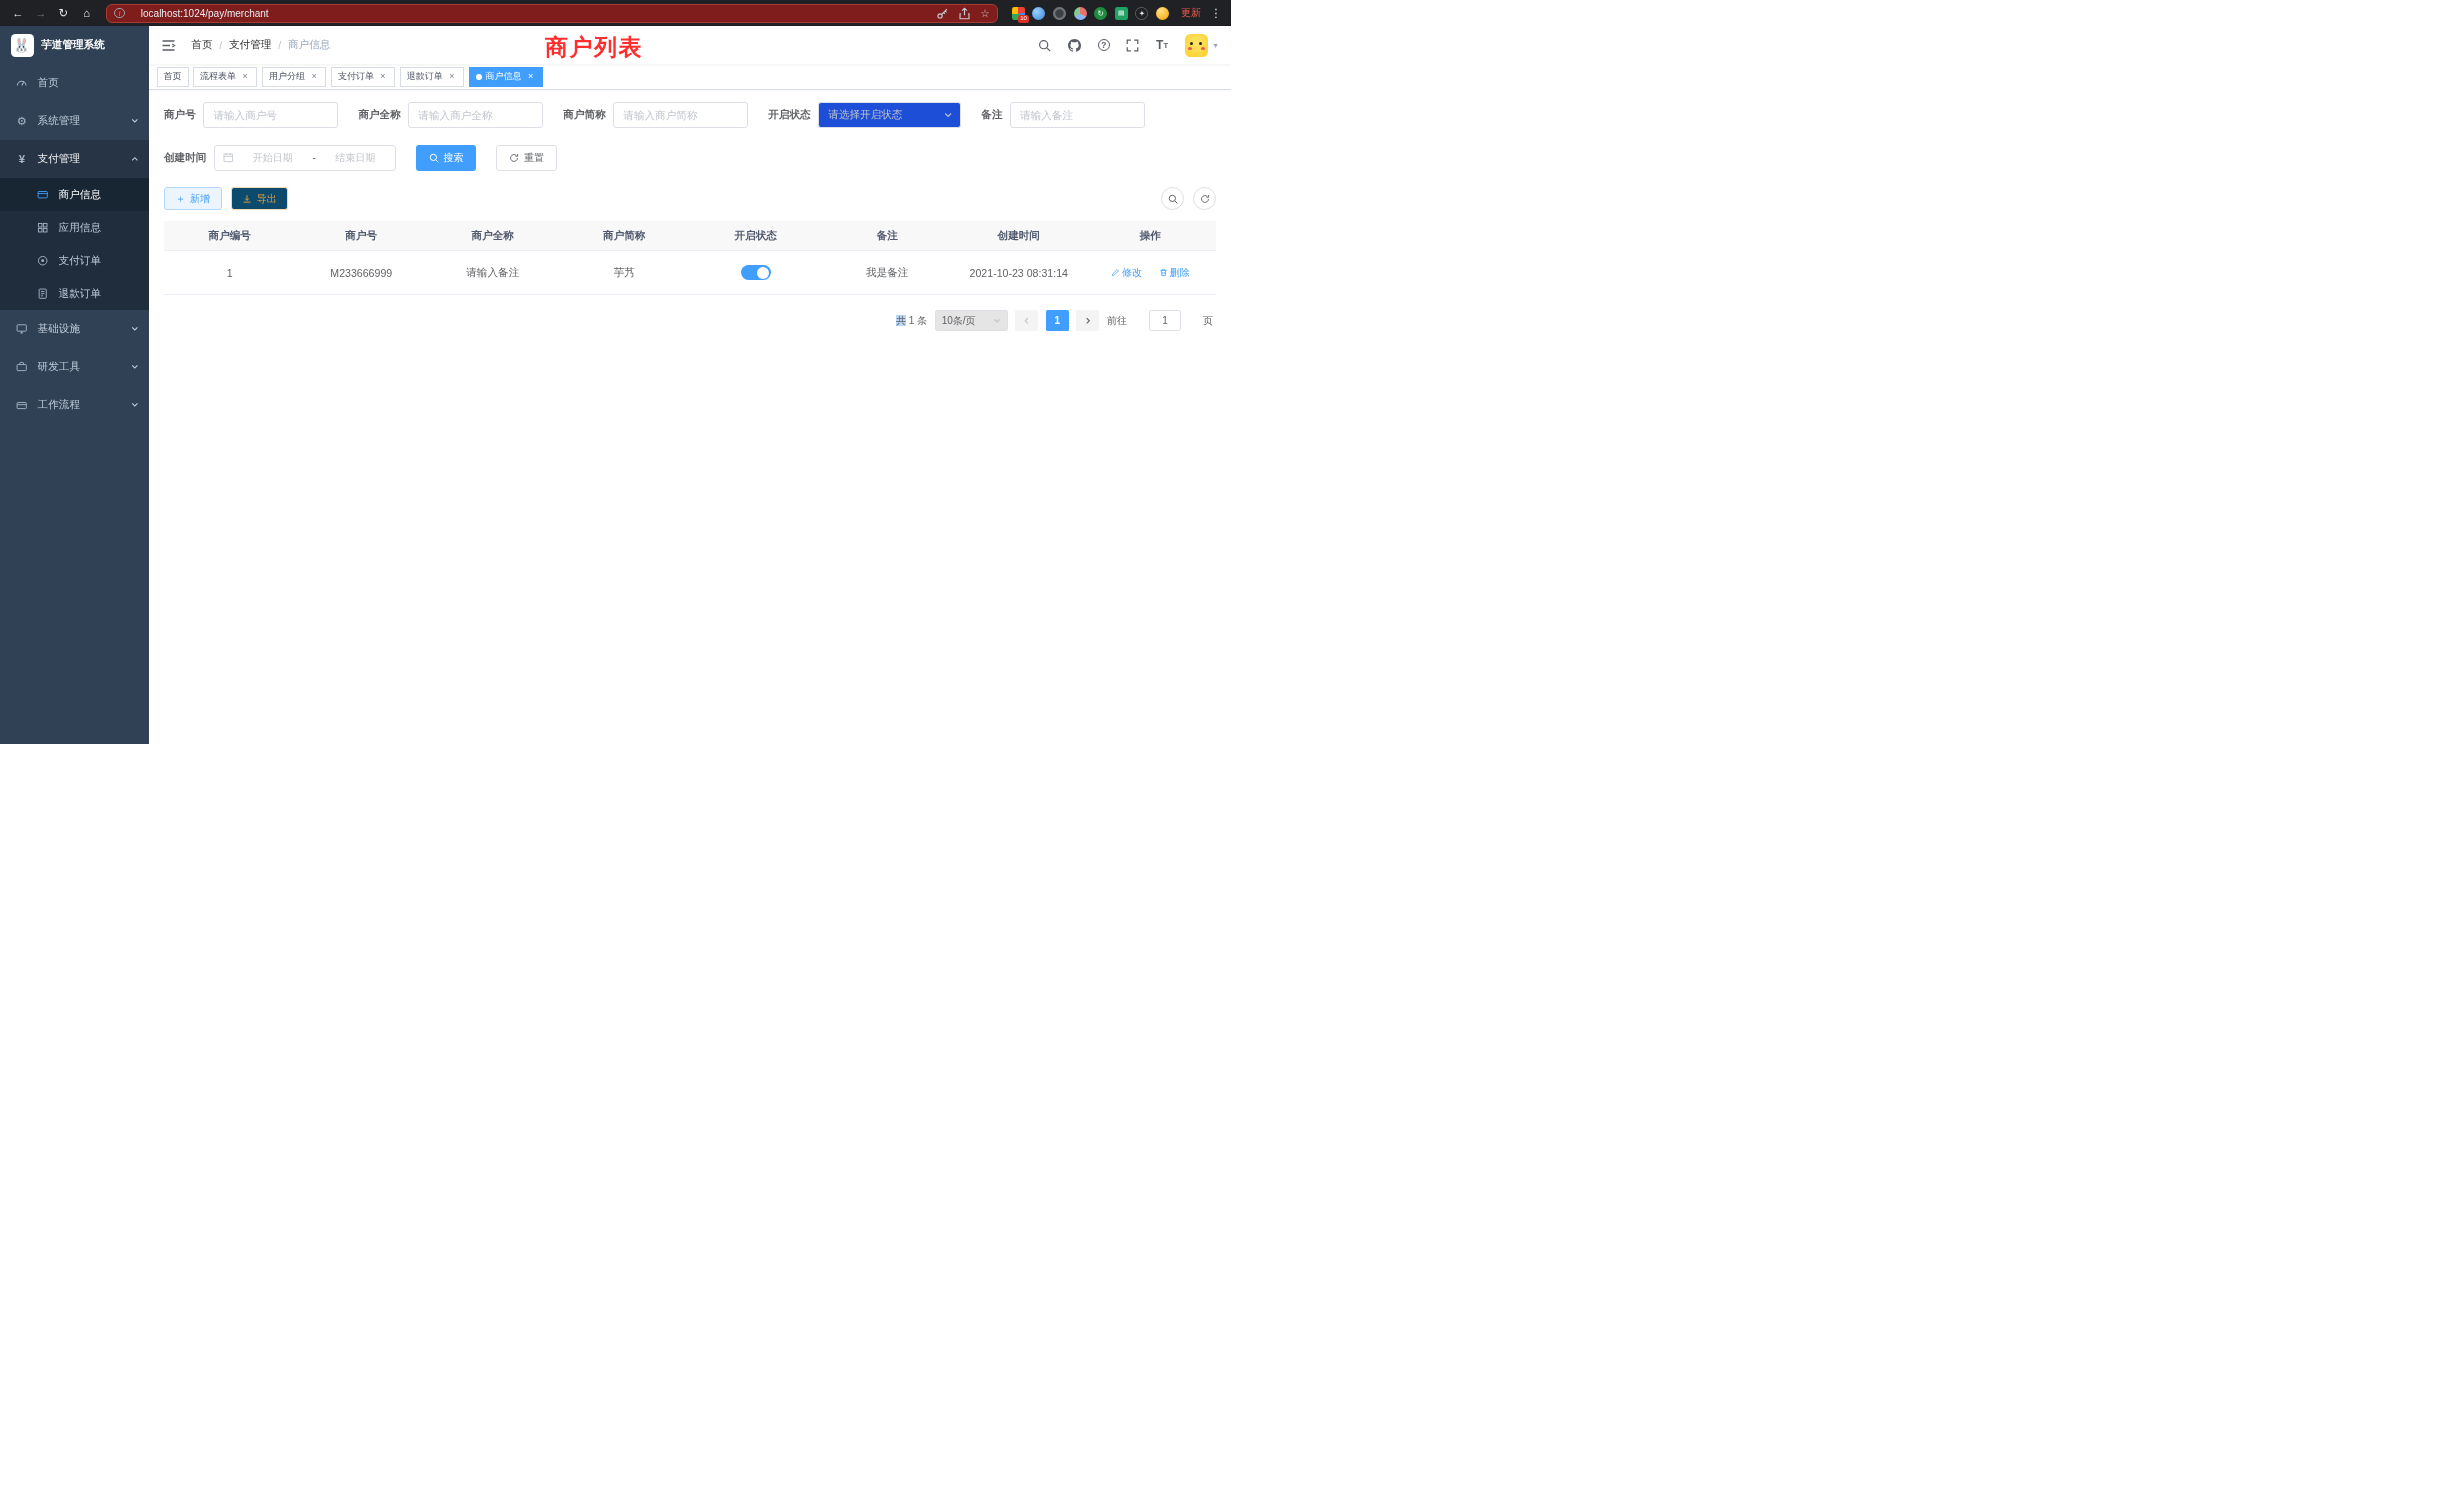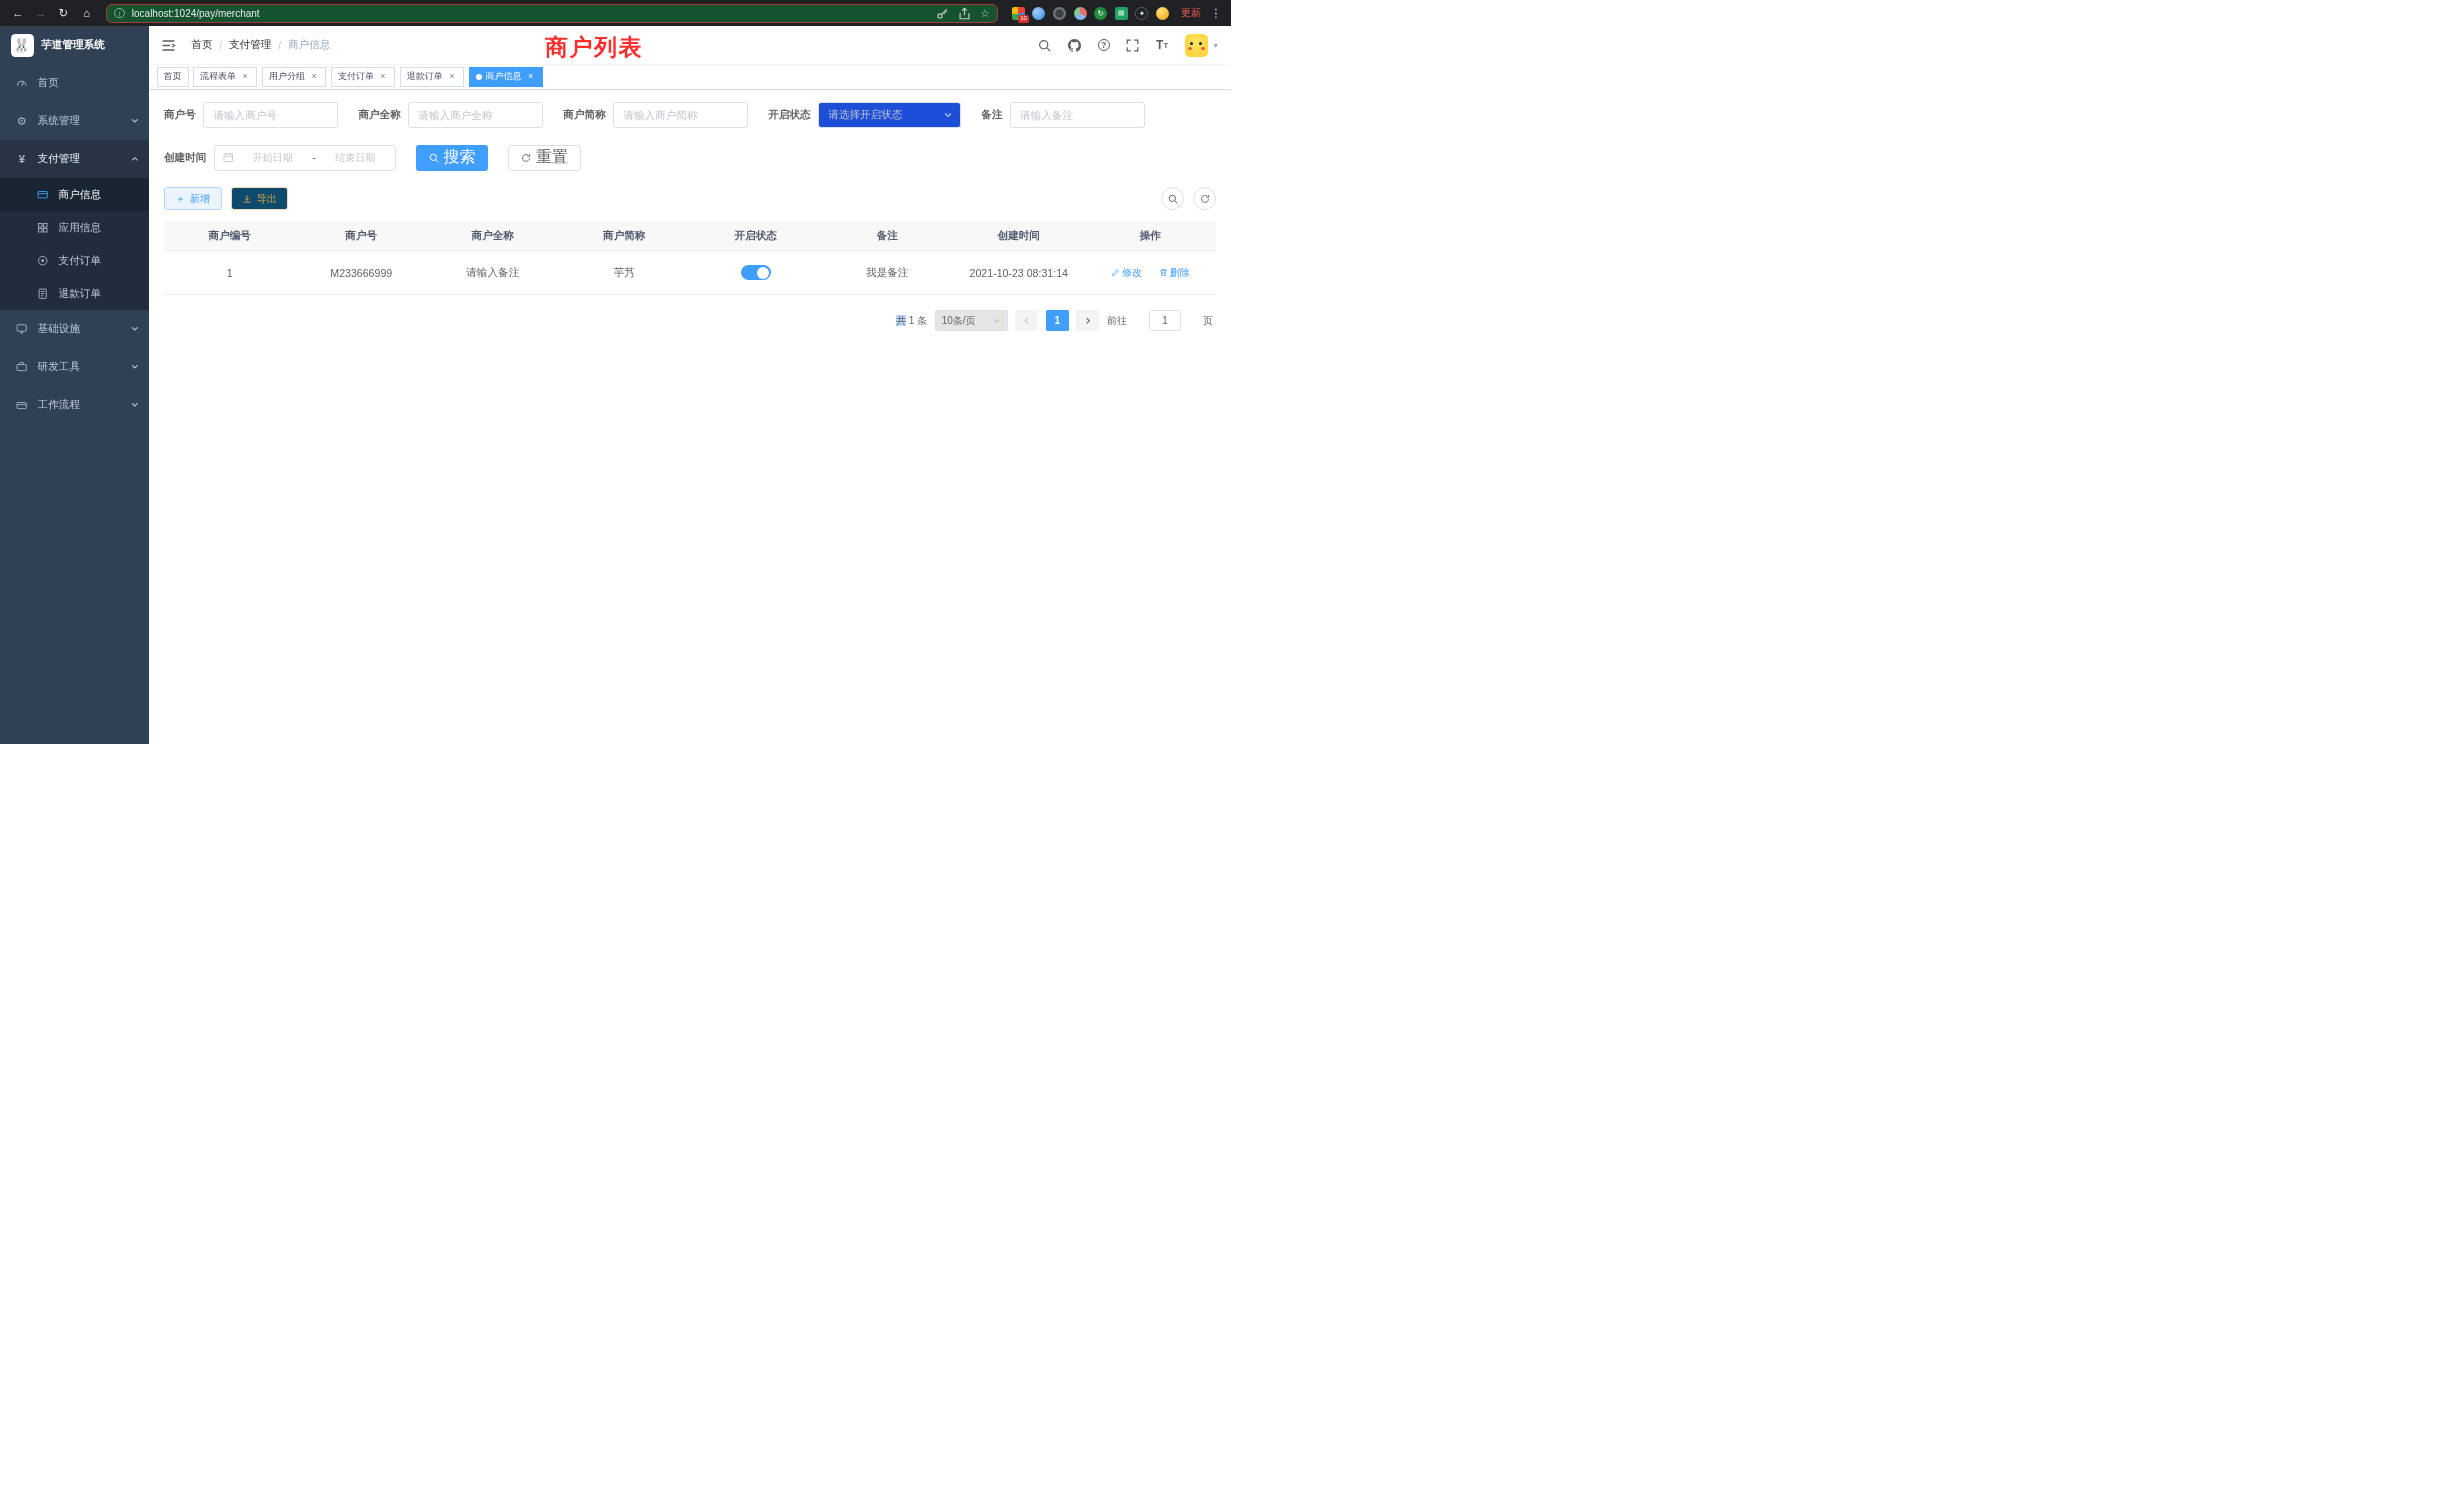--- a/index.html
+++ b/index.html
@@ -3,21 +3,21 @@
 <meta charset="utf-8">
 <style>
   * { margin:0; padding:0; box-sizing:border-box; }
   html,body { width:1231px; height:744px; overflow:hidden; }
   body { font-family:"Liberation Sans","DejaVu Sans",sans-serif; background:#fff; font-size:10.6px; }
 
   
   .chrome { height:26px; background:#202124; display:flex; align-items:center; padding:0 7.6px; gap:3px; }
   .nav-btn { width:20px; height:20px; border-radius:50%; display:flex; align-items:center; justify-content:center; color:#e8eaed; font-size:11.4px; cursor:pointer; flex-shrink:0; }
   .nav-btn.dim { color:#6e7175; }
-  .addr-bar { flex:1; height:19px; margin:0 6px; background:#14532d; border:1.5px solid #a83c35; border-radius:6px; display:flex; align-items:center; padding:0 7.6px; gap:7px; min-width:0; }
+  .addr-bar { flex:1; height:19px; margin:0 6px; background:#7f1d1d; border:1.5px solid #a83c35; border-radius:6px; display:flex; align-items:center; padding:0 7.6px; gap:16px; min-width:0; }
   .info-icon { width:10.6px; height:10.6px; border:0.8px solid #9aa0a6; border-radius:50%; color:#9aa0a6; font-size:6.8px; display:flex; align-items:center; justify-content:center; font-style:italic; flex-shrink:0; }
   .url-text { color:#e8eaed; font-size:10px; white-space:nowrap; overflow:hidden; }
   .addr-right { margin-left:auto; display:flex; align-items:center; gap:9px; color:#c7cbd1; }
   .addr-right svg { width:11.4px; height:11.4px; }
   .star { font-size:10.6px; color:#c7cbd1; }
   .ext-cluster { display:flex; align-items:center; gap:7.6px; margin:0 4.5px; }
   .ext { width:13px; height:13px; border-radius:50%; position:relative; flex-shrink:0; cursor:pointer; }
   .ext.sq { border-radius:2.3px; }
   .ext1 { background:conic-gradient(#ea4335 0 25%, #4285f4 0 50%, #34a853 0 75%, #fbbc05 0); border-radius:2.3px; }
   .ext-badge { position:absolute; bottom:-3px; right:-4.5px; background:#d93025; color:#fff; font-size:6px; line-height:7.6px; padding:0 2.3px; border-radius:2.3px; }
@@ -95,21 +95,21 @@
   .f-label { font-size:10.6px; font-weight:700; color:#606266; white-space:nowrap; }
   .inp { height:26px; width:135px; border:0.8px solid #dcdfe6; border-radius:3px; padding:0 9px; font-size:10.6px; color:#606266; outline:none; font-family:inherit; }
   .inp::placeholder { color:#c0c4cc; }
   .sel { height:26px; width:143px; border:0.8px solid #dcdfe6; border-radius:3px; padding:0 7.6px 0 9px; display:flex; align-items:center; justify-content:space-between; color:#c0c4cc; font-size:10.6px; cursor:pointer; background:#1d4ed8; }
   .sel svg { width:8.3px; height:8.3px; color:#c0c4cc; }
   .date-range { height:26px; width:182px; border:0.8px solid #dcdfe6; border-radius:3px; display:flex; align-items:center; padding:0 7.6px; gap:7.6px; cursor:text; background:#fff; }
   .date-range .cal { color:#c0c4cc; display:flex; }
   .date-range .cal svg { width:10.6px; height:10.6px; }
   .dr-ph { color:#c0c4cc; font-size:10px; flex:1; text-align:center; }
   .dr-sep { color:#606266; font-size:10px; }
-  .btn { height:26px; border-radius:3px; border:0.8px solid transparent; display:inline-flex; align-items:center; gap:4.5px; padding:0 12px; font-size:16px; cursor:pointer; font-family:inherit; background:#fff; }
+  .btn { height:26px; border-radius:3px; border:0.8px solid transparent; display:inline-flex; align-items:center; gap:4.5px; padding:0 12px; font-size:10px; cursor:pointer; font-family:inherit; background:#fff; }
   .btn svg { width:10px; height:10px; }
   .btn-primary { background:#409EFF; color:#fff; }
   .btn-default { border-color:#dcdfe6; color:#606266; }
   .btn-sm { height:23px; font-size:10px; padding:0 10.6px; border-radius:3px; }
   .btn-plain-blue { background:#ecf5ff; border-color:#b3d8ff; color:#409EFF; }
   .btn-plain-warn { background:#0c4a6e; border-color:#f5dab1; color:#e6a23c; }
 
   .toolbar-row { display:flex; align-items:center; gap:9px; margin-bottom:10.6px; }
   .right-tools { margin-left:auto; display:flex; align-items:center; gap:9px; }
   .circle-btn { width:23px; height:23px; border-radius:50%; border:0.8px solid #dcdfe6; background:#fff; color:#606266; display:flex; align-items:center; justify-content:center; cursor:pointer; }

